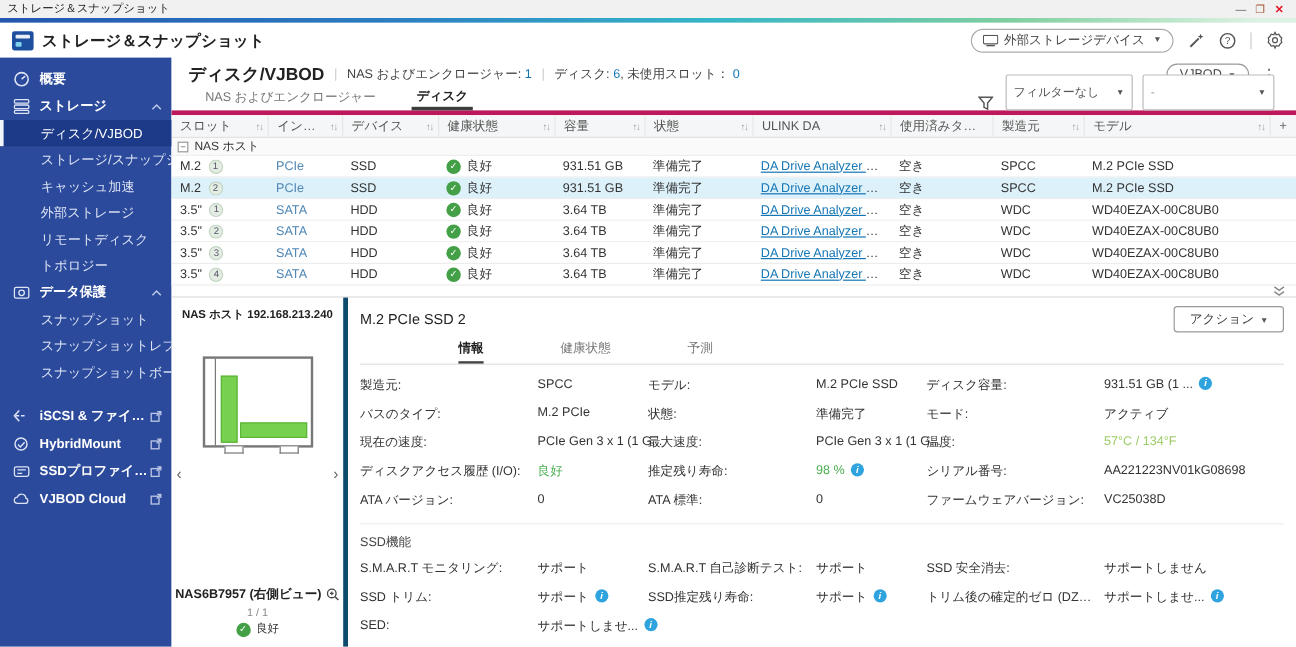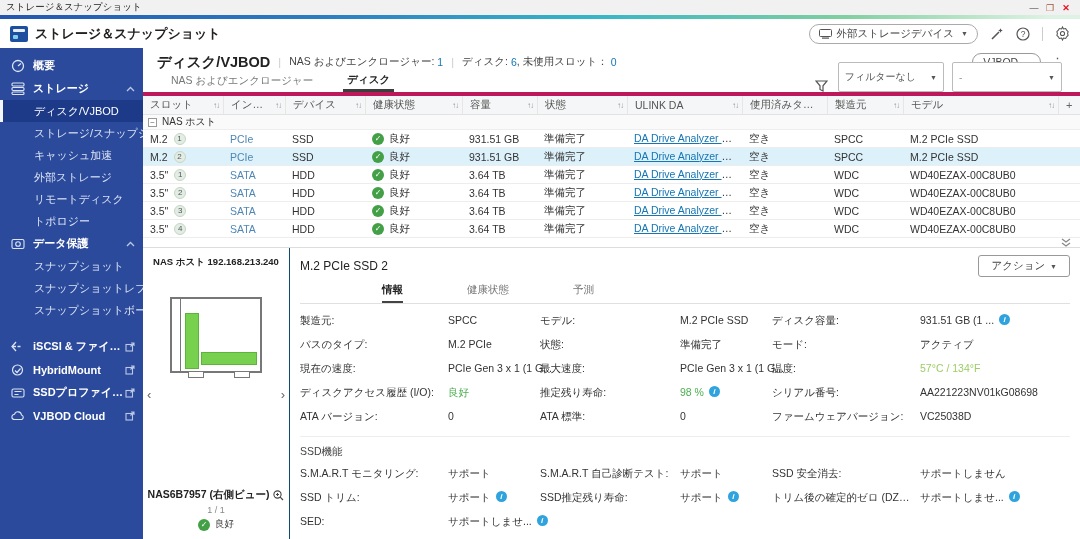--- a/index.html
+++ b/index.html
@@ -80,21 +80,21 @@
   .badge { width:12px; height:12px; border-radius:50%; background:#e3ede3; border:1px solid #c4d6c4; color:#556; font-size:8px; display:inline-flex; align-items:center; justify-content:center; flex:0 0 auto; }
   .iface { color:#4f87b5; }
   .chk { width:12px; height:12px; border-radius:50%; background:#43a047; color:#fff; font-size:8px; display:inline-flex; align-items:center; justify-content:center; margin-right:5px; flex:0 0 auto; }
   .td.health { display:flex; align-items:center; }
   .link { color:#1576b5; text-decoration:underline; cursor:pointer; }
   .collapse-strip { height:10px; display:flex; justify-content:flex-end; align-items:center; padding-right:8px; border-bottom:1px solid #ddd; }
   .dbl-chev { cursor:pointer; display:flex; }
 
   
   .detail { flex:1; display:flex; min-height:0; }
-  .d-left { width:147px; border-right:1px solid #0c4a6e; flex:0 0 auto; display:flex; flex-direction:column; align-items:center; padding:8px 2px 6px 2px; position:relative; }
+  .d-left { width:147px; border-right:4px solid #0c4a6e; flex:0 0 auto; display:flex; flex-direction:column; align-items:center; padding:8px 2px 6px 2px; position:relative; }
   .nas-host { font-weight:bold; font-size:9.5px; color:#222; white-space:nowrap; }
   .encl-zone { flex:1; width:100%; display:flex; align-items:flex-start; justify-content:center; padding-top:28px; position:relative; }
   .nav-arrow { position:absolute; top:118px; font-size:13px; color:#666; cursor:pointer; }
   .nav-arrow.left { left:2px; } .nav-arrow.right { right:2px; }
   .encl { width:92px; height:76px; border:2px solid #777; background:#fff; position:relative; }
   .encl-side { position:absolute; left:0; top:0; bottom:0; width:9px; border-right:1.5px solid #777; }
   .bar-v { position:absolute; left:13px; top:14px; width:14px; height:56px; background:#78d14e; border:1px solid #5cb53a; }
   .bar-h { position:absolute; left:29px; bottom:6px; width:56px; height:13px; background:#78d14e; border:1px solid #5cb53a; }
   .foot { position:absolute; bottom:-7px; width:16px; height:6px; border:1.5px solid #777; border-top:none; background:#fff; }
   .foot.f1 { left:16px; } .foot.f2 { right:10px; }

